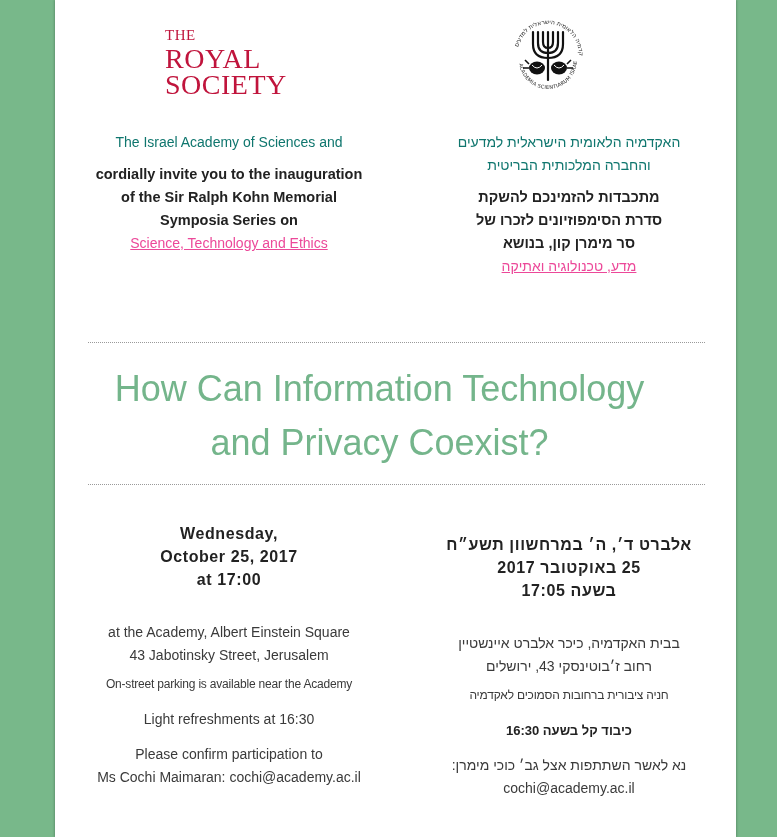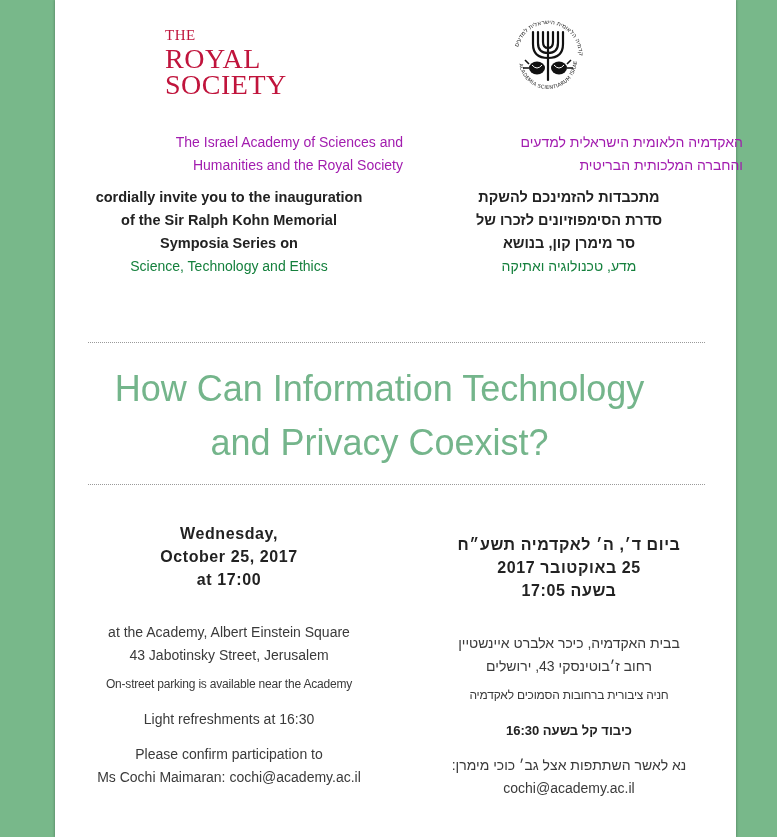--- a/index.html
+++ b/index.html
@@ -19,23 +19,23 @@
   .col-right { left:340px; width:348px; direction:rtl; }
   .rs-logo {
     position:absolute; left:110px; top:28px;
     font-family:"Liberation Serif", serif; color:#c0143c;
     line-height:1; text-align:left;
   }
   .rs-logo .the { font-size:15px; letter-spacing:0.5px; display:block; margin-bottom:3px; }
   .rs-logo .big { font-size:28px; letter-spacing:0.5px; display:block; line-height:26px; }
   .emblem { position:absolute; left:452px; top:14px; width:82px; height:82px; }
   .p { margin:0; font-size:14px; color:#3a3a3a; line-height:23px; }
-  .p.light { color:#a21caf;text-align:right; }
+  .p.light { color:#0f766e; }
   .p.bold { font-weight:bold; color:#222; font-size:14.5px; }
-  .p.green { color:#15803d; }
+  .p.green { color:#ec4899;text-decoration:underline; }
   .divider {
     position:absolute; left:33px; width:617px; height:0;
     border-top:1px dotted #9a9a9a;
   }
   .title {
     position:absolute; left:0; width:649px; top:362px; text-align:center;
     color:#74b58b; font-size:36px; line-height:54px;
     font-family:"Liberation Sans", sans-serif;
   }
   .date { font-weight:bold; color:#222; font-size:16px; line-height:23px; letter-spacing:0.6px; }
@@ -70,21 +70,20 @@
     </g>
 
     <ellipse cx="30" cy="54" rx="8" ry="6.5" fill="#111"></ellipse>
     <ellipse cx="52" cy="54" rx="8" ry="6.5" fill="#111"></ellipse>
     <path d="M 22 50 L 18 46 M 22 54 L 16 54 M 60 50 L 64 46 M 60 54 L 66 54" stroke="#111" stroke-width="1.6"></path>
     <path d="M 25 51 Q 30 57 35 51 M 47 51 Q 52 57 57 51" stroke="#fff" stroke-width="1" fill="none"></path>
   </svg>
 
   <div class="col col-left" style="top:131px;">
     <p class="p light">The Israel Academy of Sciences and</p>
-    <p class="p light">Humanities and the Royal Society</p>
     <div style="height:9px"></div>
     <p class="p bold">cordially invite you to the inauguration</p>
     <p class="p bold">of the Sir Ralph Kohn Memorial</p>
     <p class="p bold">Symposia Series on</p>
     <p class="p green">Science, Technology and Ethics</p>
   </div>
 
   <div class="col col-right" style="top:131px;">
     <p class="p light">האקדמיה הלאומית הישראלית למדעים</p>
     <p class="p light">והחברה המלכותית הבריטית</p>
@@ -114,21 +113,21 @@
     <div style="height:6px"></div>
     <p class="p small">On-street parking is available near the Academy</p>
     <div style="height:12px"></div>
     <p class="p">Light refreshments at 16:30</p>
     <div style="height:12px"></div>
     <p class="p">Please confirm participation to</p>
     <p class="p">Ms Cochi Maimaran: cochi@academy.ac.il</p>
   </div>
 
   <div class="col col-right" style="top:533px;">
-    <div class="date">ביום ד׳, ה׳ לאקדמיה תשע״ח</div>
+    <div class="date">אלברט ד׳, ה׳ במרחשוון תשע״ח</div>
     <div class="date">25 באוקטובר 2017</div>
     <div class="date">בשעה 17:05</div>
     <div style="height:30px"></div>
     <p class="p">בבית האקדמיה, כיכר אלברט איינשטיין</p>
     <p class="p">רחוב ז׳בוטינסקי 43, ירושלים</p>
     <div style="height:6px"></div>
     <p class="p small">חניה ציבורית ברחובות הסמוכים לאקדמיה</p>
     <div style="height:12px"></div>
     <p class="p bold" style="font-size:13px">כיבוד קל בשעה 16:30</p>
     <div style="height:12px"></div>

